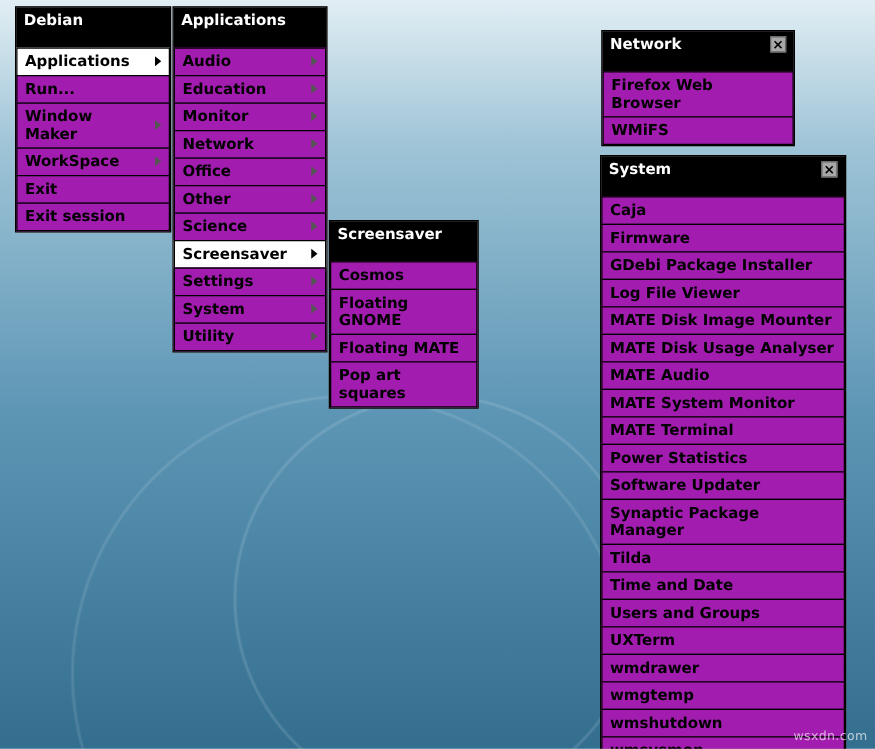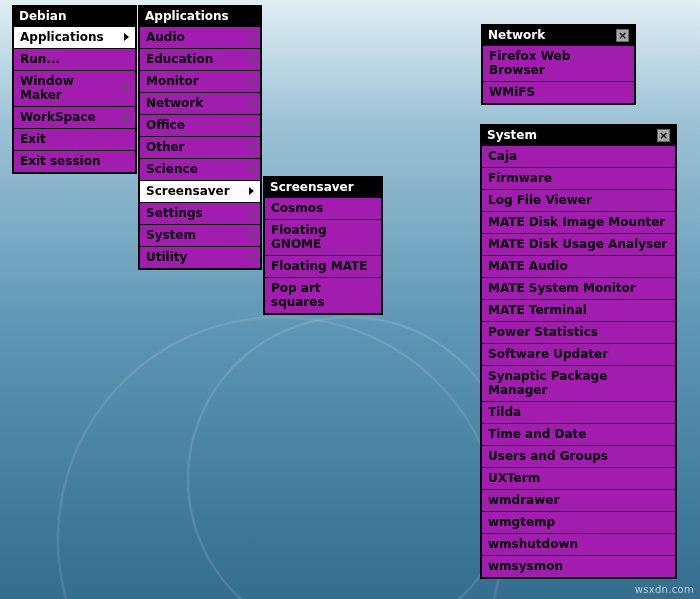--- a/index.html
+++ b/index.html
@@ -30,21 +30,21 @@
   }
   .menu {
     position: absolute;
     background: #a8a8a8;
     border: 1px solid #000;
     box-sizing: border-box;
   }
   .menu-title {
     background: #000;
     color: #fff;
-    padding: 3px 6px 4px 6px;
+    padding: 3px 6px 16px 6px;
     display: flex;
     justify-content: space-between;
     align-items: center;
   }
   .close-box {
     width: 13px;
     height: 13px;
     background: #a8a8a8;
     border: 1px solid #666;
     box-sizing: border-box;
@@ -205,20 +205,23 @@
     <span>System</span>
     <span class="close-box">×</span>
   </div>
 <div class="menu-item">
       <span>Caja</span>
     </div>
     <div class="menu-item">
       <span>Firmware</span>
     </div>
     <div class="menu-item">
+      <span>GDebi Package Installer</span>
+    </div>
+    <div class="menu-item">
       <span>Log File Viewer</span>
     </div>
     <div class="menu-item">
       <span>MATE Disk Image Mounter</span>
     </div>
     <div class="menu-item">
       <span>MATE Disk Usage Analyser</span>
     </div>
     <div class="menu-item">
       <span>MATE Audio</span>

